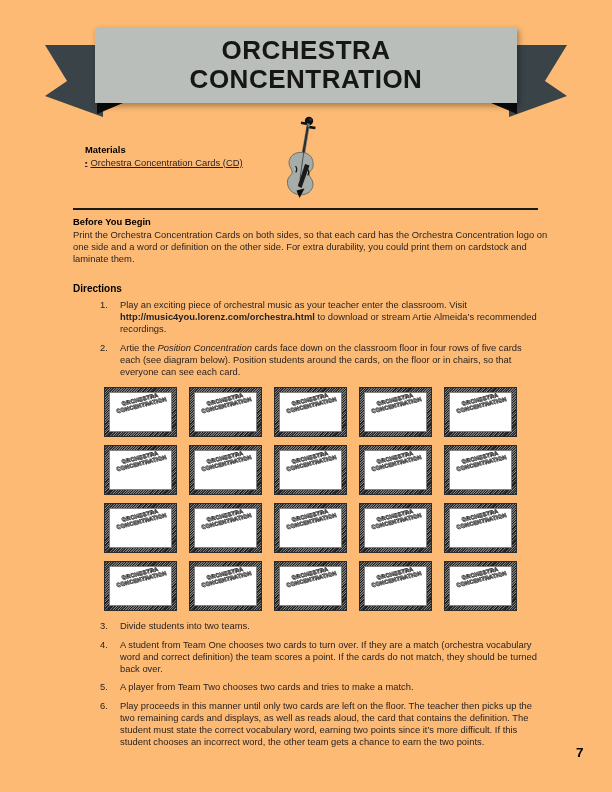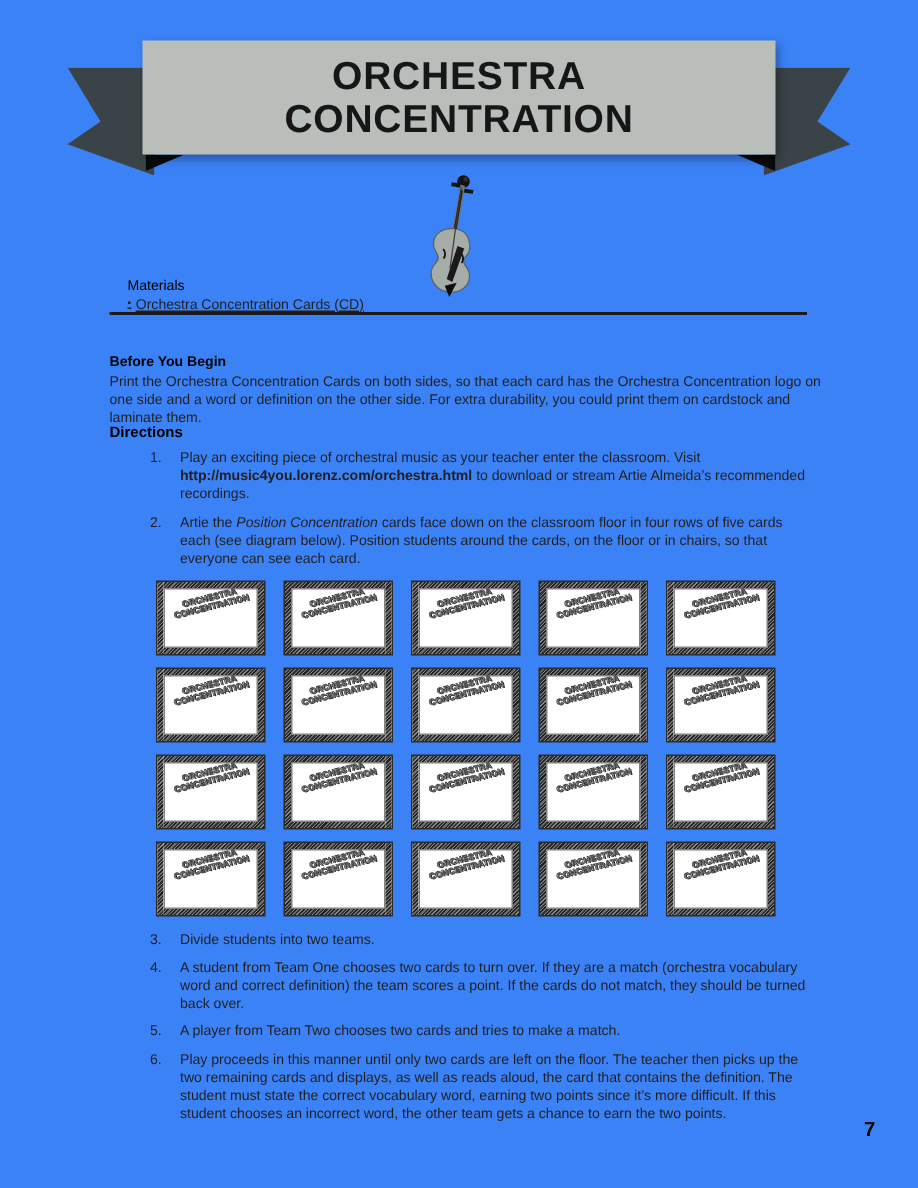--- a/index.html
+++ b/index.html
@@ -1,45 +1,45 @@
 <!DOCTYPE html>
 <html><head>
 <meta charset="utf-8">
 <style>
   html,body{margin:0;padding:0;background:#ffffff;}
   .page{
-    position:relative;width:612px;height:792px;background:#3b82f6;overflow:hidden;
+    position:relative;width:612px;height:792px;background:#fdba74;overflow:hidden;
     font-family:"Liberation Sans","DejaVu Sans",sans-serif;color:#231f20;
   }
   
   .ribbon-tail{position:absolute;top:45px;width:58px;height:72px;background:#3a4347;}
   .ribbon-tail.left{left:45px;clip-path:polygon(0 0,100% 0,100% 100%,0 71%,38% 50%);}
   .ribbon-tail.right{left:509px;transform:scaleX(-1);clip-path:polygon(0 0,100% 0,100% 100%,0 71%,38% 50%);}
   .ribbon-fold{position:absolute;top:103px;width:26px;height:11px;background:#0a0a0a;}
   .ribbon-fold.left{left:97px;clip-path:polygon(0 0,100% 0,0 100%);}
   .ribbon-fold.right{left:491px;clip-path:polygon(0 0,100% 0,100% 100%);}
   .banner{
     position:absolute;left:95px;top:27px;width:422px;height:76px;background:#b9beba;
     box-shadow:2px 3px 6px rgba(0,0,0,.35);
     display:flex;flex-direction:column;align-items:center;justify-content:center;
   }
   .banner-title{
     font-size:26px;line-height:29px;font-weight:bold;letter-spacing:.5px;
     color:#161616;text-align:center;
   }
   
   .materials-block{position:absolute;left:85px;top:144px;font-size:9.4px;line-height:12.5px;}
-  .h-bold{font-weight:normal;color:#000;margin-top:40px;}
+  .h-bold{font-weight:bold;color:#000;}
   .materials-item{display:flex;align-items:flex-start;text-decoration:underline;}
   .bullet{font-size:7px;line-height:12.5px;margin-right:3px;}
   .violin-wrap{position:absolute;left:283px;top:114px;width:48px;height:90px;}
   .objective-block{position:absolute;left:348px;top:146px;width:192px;font-size:9.4px;line-height:12.5px;}
   .divider{position:absolute;left:73px;top:208px;width:465px;height:2px;background:#1a1a1a;}
   
-  .byb{position:absolute;left:73px;top:216px;width:478px;font-size:9.4px;line-height:12px;margin-top:19px;}
+  .byb{position:absolute;left:73px;top:216px;width:478px;font-size:9.4px;line-height:12px;}
   .byb-head{font-weight:bold;color:#000;margin-bottom:1px;}
   .directions-head{position:absolute;left:73px;top:283px;font-size:10px;font-weight:bold;color:#000;}
   .steps{position:absolute;font-size:9.4px;line-height:12px;}
   .steps-top{left:100px;top:299px;width:438px;}
   .steps-bottom{left:100px;top:620px;width:438px;}
   .step{display:flex;margin-bottom:6.5px;}
   .step-num{width:13px;flex:0 0 13px;text-align:left;}
   .step-text{margin-left:7px;flex:1;}
   .b{font-weight:bold;}
   .i{font-style:italic;}

